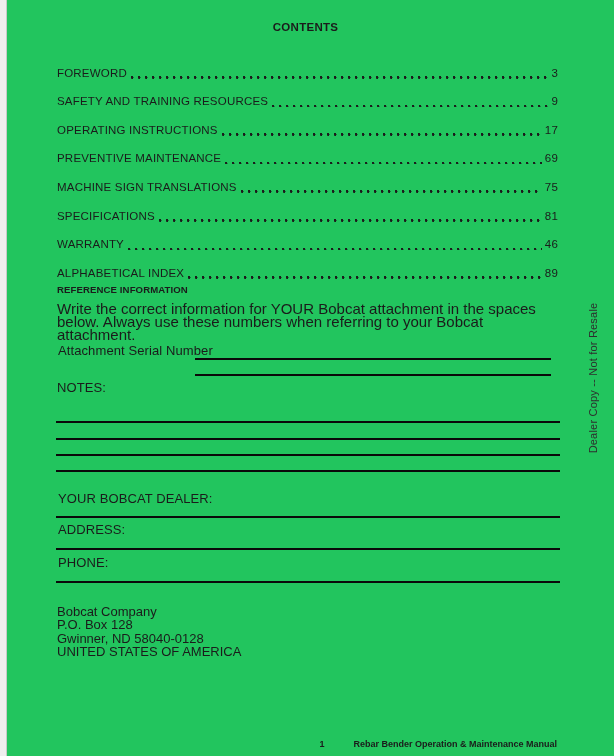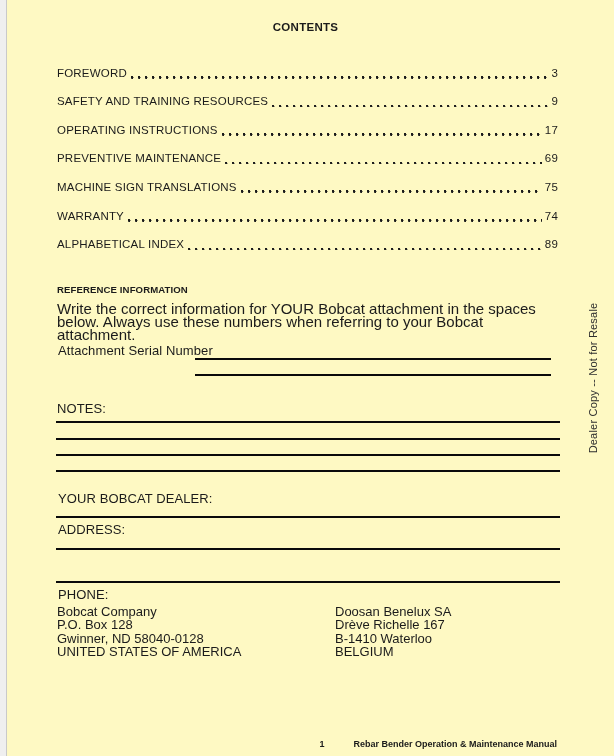--- a/index.html
+++ b/index.html
@@ -1,17 +1,17 @@
 <!DOCTYPE html>
 <html><head>
 <meta charset="utf-8">
 <style>
   html,body { margin:0; padding:0; background:#ffffff; }
   #page {
-    position:relative; width:614px; height:756px; background:#fef9c3;
+    position:relative; width:614px; height:756px; background:#22c55e;
     font-family:"Liberation Sans", sans-serif; color:#1b1b1b; overflow:hidden;
   }
   
   .edge-shadow {
     position:absolute; left:0; top:0; width:6px; height:756px;
     background:#efefef; border-right:1px solid #c9c9c9;
   }
   
   .contents-title {
     position:absolute; left:57px; width:497px; top:21px;
@@ -90,65 +90,64 @@
       <span class="toc-label">PREVENTIVE MAINTENANCE</span>
       <span class="toc-dots"></span>
       <span class="toc-page">69</span>
     </div>
     <div class="toc-row">
       <span class="toc-label">MACHINE SIGN TRANSLATIONS</span>
       <span class="toc-dots"></span>
       <span class="toc-page">75</span>
     </div>
     <div class="toc-row">
+      <span class="toc-label">SPECIFICATIONS</span>
+      <span class="toc-dots"></span>
+      <span class="toc-page">81</span>
+    </div>
+    <div class="toc-row">
       <span class="toc-label">WARRANTY</span>
       <span class="toc-dots"></span>
-      <span class="toc-page">74</span>
+      <span class="toc-page">46</span>
     </div>
     <div class="toc-row">
       <span class="toc-label">ALPHABETICAL INDEX</span>
       <span class="toc-dots"></span>
       <span class="toc-page">89</span>
     </div>
   </div>
 
   <div class="ref-heading">REFERENCE INFORMATION</div>
   <div class="ref-body">Write the correct information for YOUR Bobcat attachment in the spaces below. Always use these numbers when referring to your Bobcat attachment.</div>
 
   <div class="label-sm" style="left:58px; top:343px;">Attachment Serial Number</div>
   <div class="rule serial-line" style="top:358px;"></div>
   <div class="rule serial-line" style="top:374px;"></div>
 
-  <div class="label-sm" style="left:57px; top:401px;text-align:right;">NOTES:</div>
+  <div class="label-sm" style="left:57px; top:380px;text-align:right;">NOTES:</div>
   <div class="rule full-line" style="top:421px;"></div>
   <div class="rule full-line" style="top:438px;"></div>
   <div class="rule full-line" style="top:454px;"></div>
   <div class="rule full-line" style="top:470px;"></div>
 
   <div class="label-sm" style="left:58px; top:491px;">YOUR BOBCAT DEALER:</div>
   <div class="rule full-line" style="top:516px;"></div>
 
   <div class="label-sm" style="left:58px; top:522px;">ADDRESS:</div>
   <div class="rule full-line" style="top:548px;"></div>
 
-  <div class="label-sm" style="left:58px; top:555px;margin-top:32px;">PHONE:</div>
+  <div class="label-sm" style="left:58px; top:555px;">PHONE:</div>
   <div class="rule full-line" style="top:581px;"></div>
 
   <div class="addr-col addr-us">
     <div>Bobcat Company</div>
     <div>P.O. Box 128</div>
     <div>Gwinner, ND 58040-0128</div>
     <div>UNITED STATES OF AMERICA</div>
   </div>
 
-  <div class="addr-col addr-eu">
-    <div>Doosan Benelux SA</div>
-    <div>Drève Richelle 167</div>
-    <div>B-1410 Waterloo</div>
-    <div>BELGIUM</div>
-  </div>
 
   <div class="side-note">Dealer Copy -- Not for Resale</div>
 
   <div class="footer-page">1</div>
   <div class="footer-title">Rebar Bender Operation &amp; Maintenance Manual</div>
 
 </div>
 
 </body></html>

